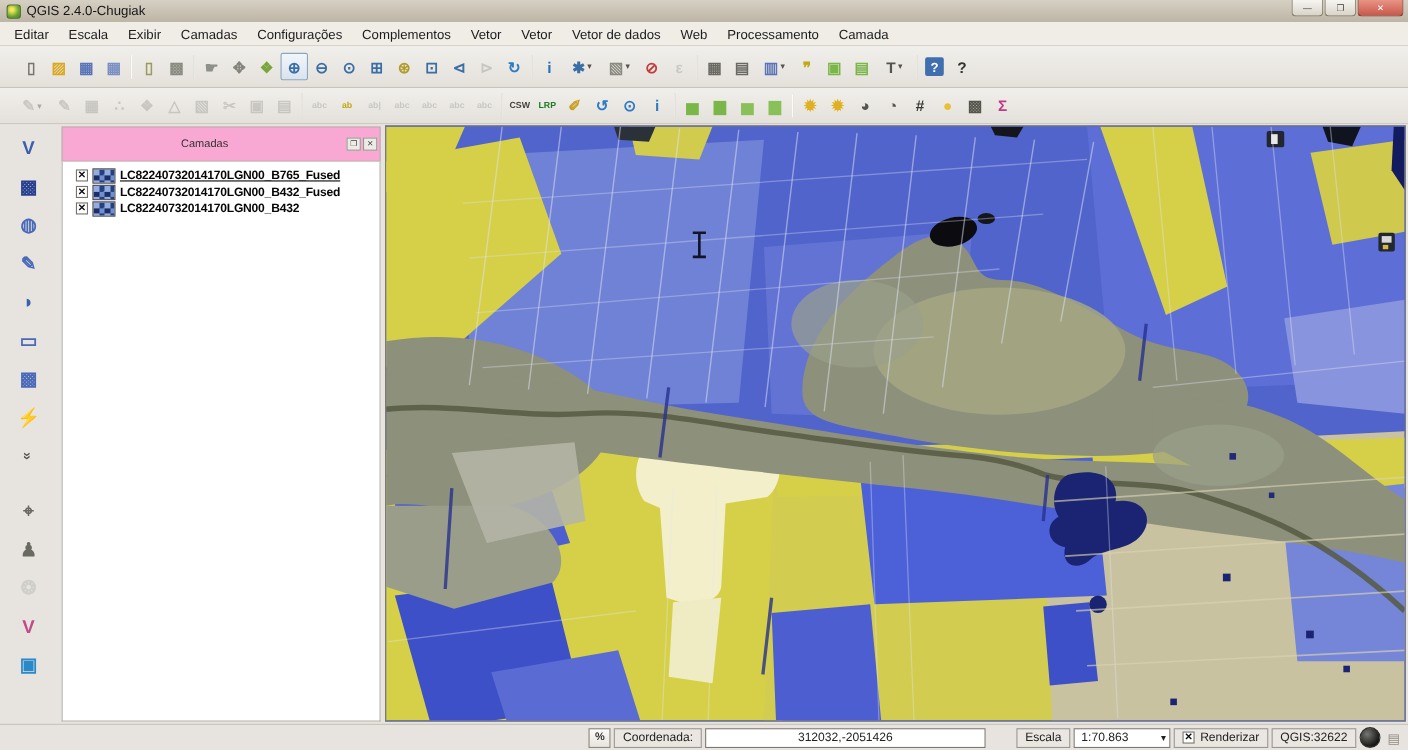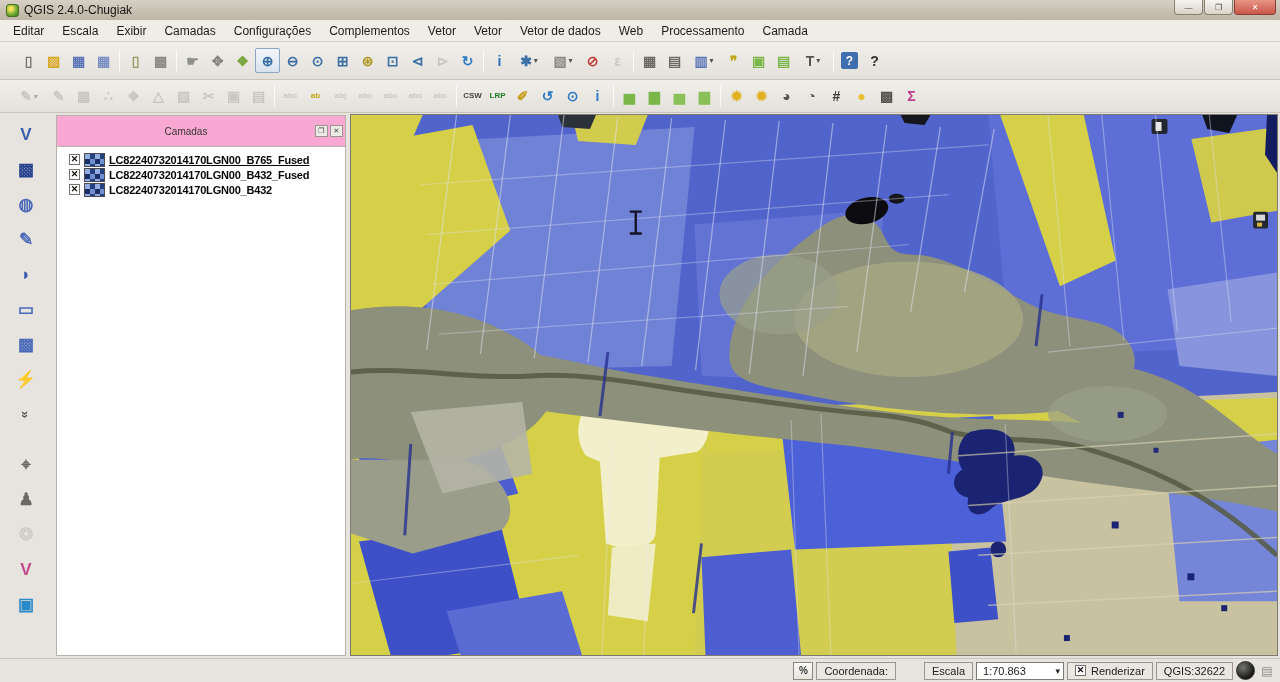--- a/index.html
+++ b/index.html
@@ -495,20 +495,21 @@
         <path d="M610,342 L930,320 M620,392 L930,372 M630,442 L930,424 M640,492 L930,478" stroke="#d8d2b2" stroke-width="1.5" fill="none" opacity=".65"></path>
         <path d="M280,97 L292,97 M286,97 L286,119 M280,119 L292,119" stroke="#141428" stroke-width="2.4" fill="none"></path>
       </svg>
     </div>
   </div>
 
   <div class="statusbar">
     <div class="sb-spacer"></div>
     <div class="sb-btn">%</div>
     <div class="sb-label">Coordenada:</div>
+    <div class="sb-field">312032,-2051426</div>
     <div class="sb-gap"></div>
     <div class="sb-label">Escala</div>
     <div class="sb-combo">
       <span class="val">1:70.863</span>
       <span class="arrow">▾</span>
     </div>
     <div class="sb-panel">
       <span class="layer-check">✕</span>
       <span>Renderizar</span>
     </div>

